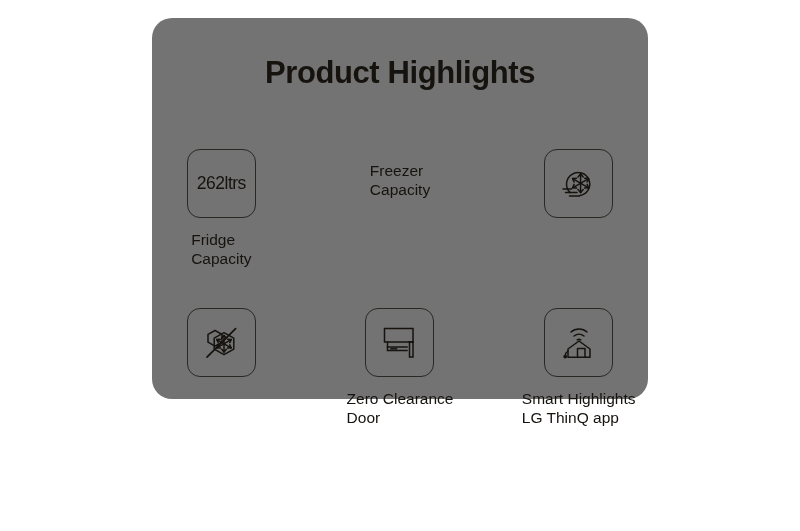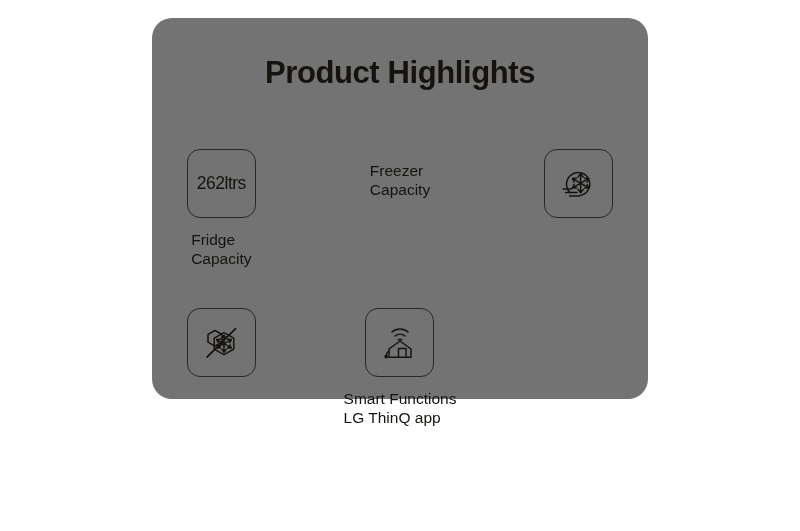--- a/index.html
+++ b/index.html
@@ -193,39 +193,60 @@
                 <line x1="7.1" y1="4.1" x2="3.6" y2="4.4"></line>
                 <line x1="7.1" y1="4.1" x2="5.8" y2="1.1"></line>
               </g>
 
               <line x1="36.6" y1="7.6" x2="8.0" y2="36.2" stroke-width="1.7"></line>
             </svg>
           </span>
         </div>
       </div>
 
+      <div class="feature">
+        <div class="icon-box">
+          <span>
+            <svg width="44" height="44" viewBox="0 0 44 44" fill="none" stroke="#16130F" stroke-width="1.5" stroke-linecap="square" stroke-linejoin="miter">
+
+              <rect x="6.5" y="7.5" width="28.5" height="13.5"></rect>
+
+              <path d="M9.5 21.0 L9.5 29.6 L29.0 29.6"></path>
+
+              <line x1="9.5" y1="26.0" x2="29.0" y2="26.0"></line>
+
+              <line x1="13.0" y1="27.8" x2="18.5" y2="27.8"></line>
+
+              <path d="M31.5 21.0 L31.5 36.0 L35.0 36.0 L35.0 21.0"></path>
+              <line x1="31.5" y1="21.0" x2="35.0" y2="21.0"></line>
+            </svg>
+          </span>
+        </div>
+        <div class="feature-label">Zero Clearance
+Door</div>
+      </div>
 
       <div class="feature">
         <div class="icon-box">
           <span>
             <svg width="44" height="44" viewBox="0 0 44 44" fill="none" stroke="#16130F" stroke-width="1.5" stroke-linecap="round" stroke-linejoin="round">
 
               <path d="M14.0 11.0 A12.0 12.0 0 0 1 30.0 11.0"></path>
               <path d="M17.0 15.0 A8.0 8.0 0 0 1 27.0 15.0"></path>
               <path d="M20.2 18.8 A3.6 3.6 0 0 1 23.8 18.8"></path>
 
               <path d="M11.0 28.0 L22.0 20.0 L33.0 28.0 L33.0 36.2 L11.0 36.2 Z"></path>
 
               <path d="M28.0 36.2 L28.0 27.6 L20.5 27.6 L20.5 36.2"></path>
 
               <path d="M11.0 30.0 C 9.0 31.4 8.2 33.0 8.2 34.5"></path>
 
               <circle cx="8.2" cy="35.6" r="1.9" fill="#16130F" stroke="none"></circle>
             </svg>
           </span>
         </div>
-        <div class="feature-label">Smart Functions
+        <div class="feature-label">Smart Highlights
 LG ThinQ app</div>
       </div>
 
     </div>
   </div>
 </div>
 
 </body></html>

